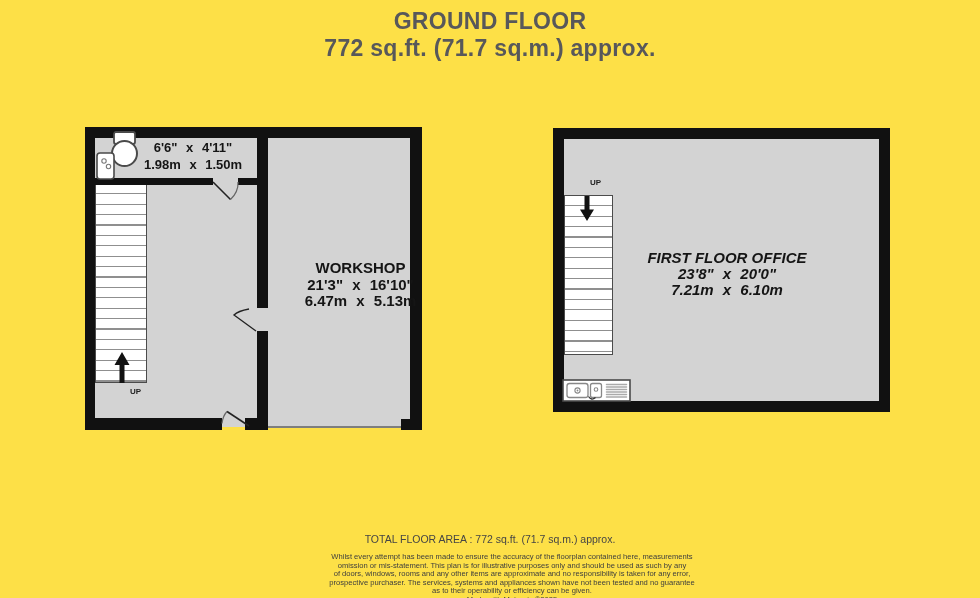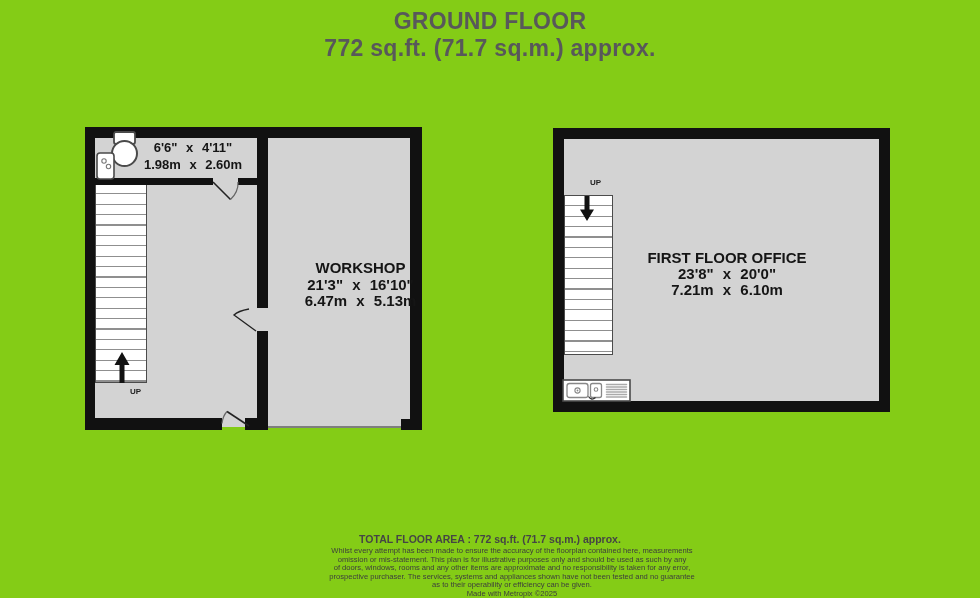--- a/index.html
+++ b/index.html
@@ -1,39 +1,39 @@
 <!DOCTYPE html>
 <html><head>
 <meta charset="utf-8">
 <style>
   html,body{margin:0;padding:0;background:#ffffff;}
-  .page{position:relative;width:980px;height:598px;background:#84cc16;overflow:hidden;
+  .page{position:relative;width:980px;height:598px;background:#fde047;overflow:hidden;
         font-family:"Liberation Sans", sans-serif;}
   .title{position:absolute;top:8px;left:0;width:100%;text-align:center;font-weight:bold;
          font-size:23px;line-height:27px;color:#58585a;letter-spacing:.3px;}
   .plan{position:absolute;}
   .plan-left{left:85px;top:127px;width:337px;height:303px;}
   .plan-right{left:553px;top:128px;width:337px;height:284px;}
   .floor{position:absolute;background:#d3d3d3;}
   .wall{position:absolute;background:#111111;}
   .thinline{position:absolute;background:#7e7e7e;}
   .stairs{position:absolute;background-color:#ffffff;border:1.5px solid #4b4b4b;
           background-image:repeating-linear-gradient(to bottom,#ffffff 0,#ffffff 9.2px,#8f8f8f 9.2px,#8f8f8f 10.4px);
           box-sizing:border-box;}
   .fixtures{position:absolute;left:0;top:0;pointer-events:none;}
   .room-label{position:absolute;text-align:center;font-weight:bold;color:#151515;}
   .wc-label{left:33px;top:13px;width:150px;font-size:13px;line-height:16.5px;}
   .workshop-label{left:173px;top:133px;width:165px;font-size:15px;line-height:16.5px;margin-left:20px;}
-  .office-label{left:84px;top:122px;width:180px;font-size:15px;line-height:16px;}
+  .office-label{left:84px;top:122px;width:180px;font-size:15px;line-height:16px;font-style:italic;}
   .dims{word-spacing:5px;}
   .up-label{position:absolute;font-size:8px;font-weight:bold;color:#222;text-align:right;}
   .up-left{left:18px;top:260px;width:38px;}
   .up-right{left:16px;top:50px;width:32px;}
   .footer{position:absolute;top:533px;left:0;width:100%;text-align:center;color:#3d3d3d;}
-  .footer-total{font-size:10.5px;font-weight:bold;line-height:12px;margin-bottom:2px;color:#454545;}
+  .footer-total{font-size:10.5px;font-weight:normal;line-height:12px;margin-bottom:8px;color:#454545;}
   .footer-line{font-size:7.6px;line-height:8.6px;margin-left:44px;}
 </style>
 </head>
 <body>
 
 <div class="page">
 
   <div class="title">
     <div>GROUND FLOOR</div>
     <div>772 sq.ft. (71.7 sq.m.) approx.</div>
@@ -75,21 +75,21 @@
       </g>
       <g>
         <path d="M164,299 L142,284.5" stroke="#222" stroke-width="1.6" fill="none"></path>
         <path d="M137,296.5 Q137.7,289.1 142,284.5" stroke="#666" stroke-width="1.2" fill="none"></path>
       </g>
       <path d="M37,225 L44.5,238 L39.5,238 L39.5,256 L34.5,256 L34.5,238 L29.5,238 Z" fill="#111"></path>
     </svg>
 
     <div class="room-label wc-label">
       <div class="dims">6'6" x 4'11"</div>
-      <div class="dims">1.98m x 2.60m</div>
+      <div class="dims">1.98m x 1.50m</div>
     </div>
     <div class="room-label workshop-label">
       <div>WORKSHOP</div>
       <div class="dims">21'3" x 16'10"</div>
       <div class="dims">6.47m x 5.13m</div>
     </div>
     <div class="up-label up-left">UP</div>
   </div>
 
   <div class="plan plan-right">

